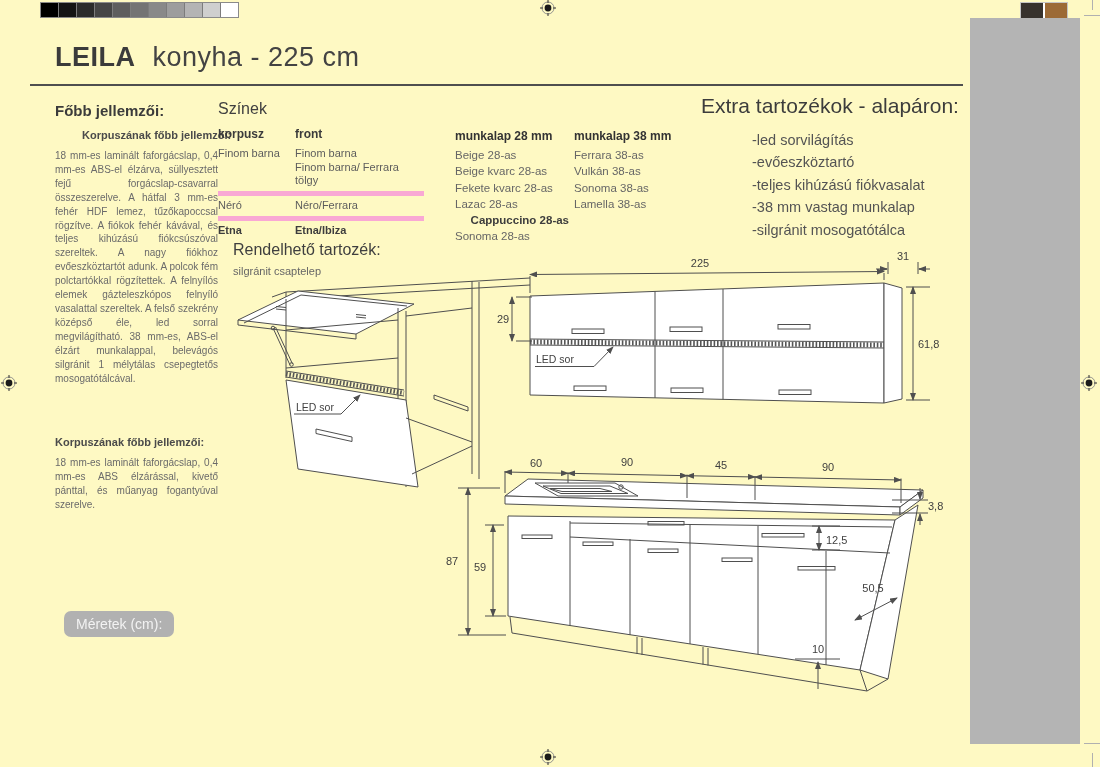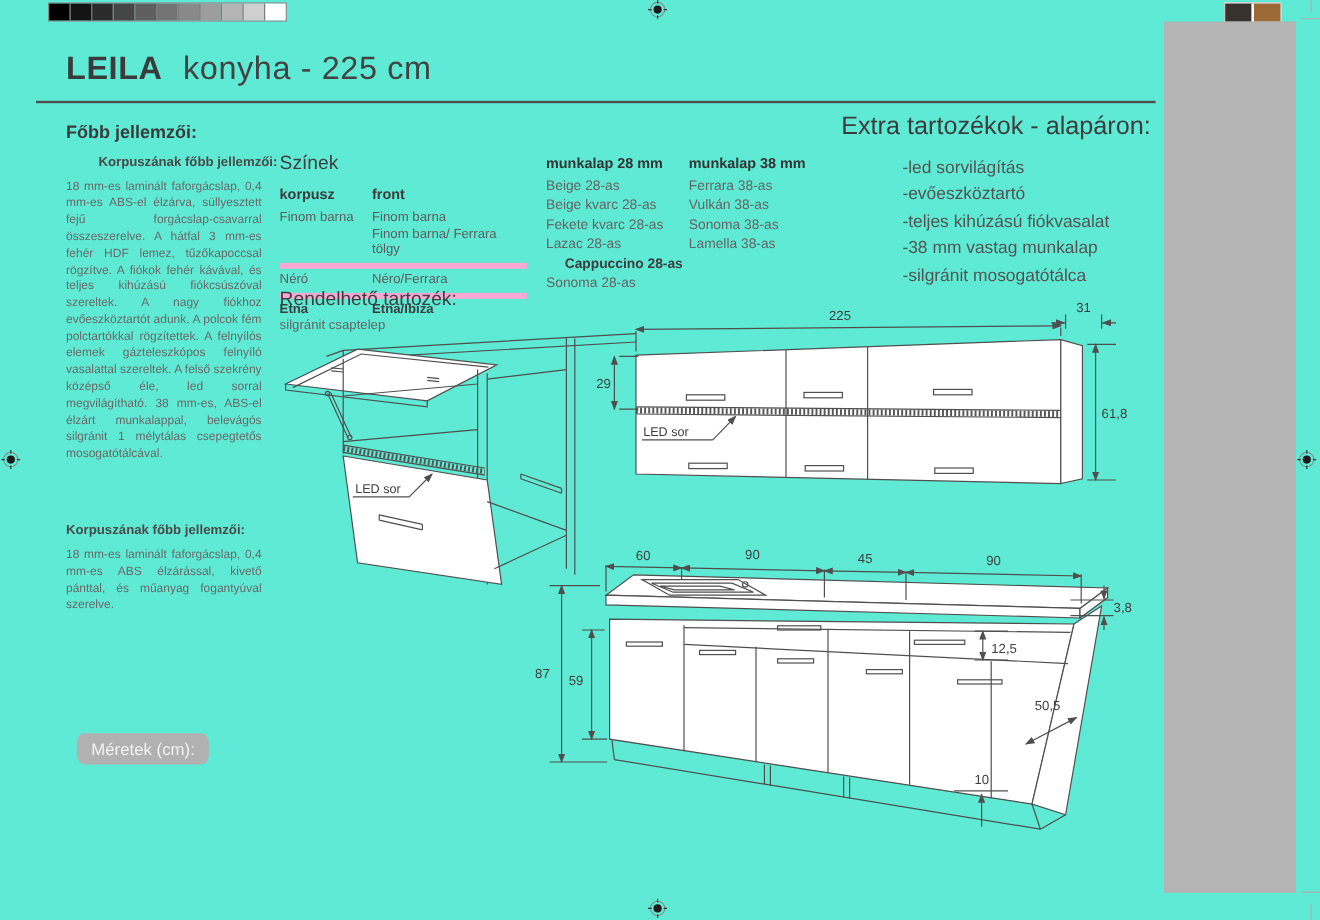--- a/index.html
+++ b/index.html
@@ -1,17 +1,17 @@
 <!DOCTYPE html>
 <html><head>
 <meta charset="utf-8">
 <style>
   html,body{margin:0;padding:0;background:#e9e9e9;}
   .page{
-    position:relative;width:1100px;height:767px;background:#5eead4;
+    position:relative;width:1100px;height:767px;background:#fef9c3;
     font-family:"Liberation Sans",sans-serif;color:#3c3c3c;overflow:hidden;
   }
   .abs{position:absolute;}
   
   .gs-strip{display:flex;border:1px solid #8a8a8a;}
   .gs{width:17px;height:14px;}
   .gs + .gs{border-left:1px solid #7c7c7c;}
   .corner-swatches{display:flex;border:1px solid #c4c4c4;background:#fff;}
   .cs{width:22px;height:15px;}
   .cs + .cs{border-left:2px solid #ffffff;}
@@ -110,21 +110,21 @@
 
   <div class="abs sec-title" style="left:55px;top:102px;">Főbb jellemzői:</div>
   <div class="abs sub-head" style="left:62px;top:129px;margin-left:20px;">Korpuszának főbb jellemzői:</div>
   <div class="abs body-text" style="left:55px;top:149px;width:163px;">18 mm-es laminált faforgácslap, 0,4 mm-es ABS-el élzárva, süllyesztett fejű forgácslap-csavarral összeszerelve. A hátfal 3 mm-es fehér HDF lemez, tűzőkapoccsal rögzítve. A fiókok fehér kávával, és teljes kihúzású fiókcsúszóval szereltek. A nagy fiókhoz evőeszköztartót adunk. A polcok fém polctartókkal rögzítettek. A felnyílós elemek gázteleszkópos felnyíló vasalattal szereltek. A felső szekrény középső éle, led sorral megvilágítható.  38 mm-es, ABS-el élzárt munkalappal, belevágós silgránit 1 mélytálas csepegtetős mosogatótálcával.</div>
   <div class="abs sub-head" style="left:55px;top:436px;">Korpuszának főbb jellemzői:</div>
   <div class="abs body-text" style="left:55px;top:456px;width:163px;">18 mm-es laminált faforgácslap, 0,4 mm-es ABS élzárással, kivető pánttal, és műanyag fogantyúval szerelve.</div>
   <div class="abs" style="left:64px;top:611px;">
     <span class="pill">Méretek (cm):</span>
   </div>
 
-  <div class="abs" style="left:233px;top:100px;margin-top:28px;">
+  <div class="abs" style="left:218px;top:100px;">
     <div class="colors-title">Színek</div>
     <div class="ctable">
       <div class="crow chead">
         <span class="ck">korpusz</span>
         <span class="cf">front</span>
       </div>
       <div class="crow">
         <span class="ck">Finom barna</span>
         <span class="cf"><span>Finom barna</span><br><span>Finom barna/ Ferrara tölgy</span></span>
       </div>

